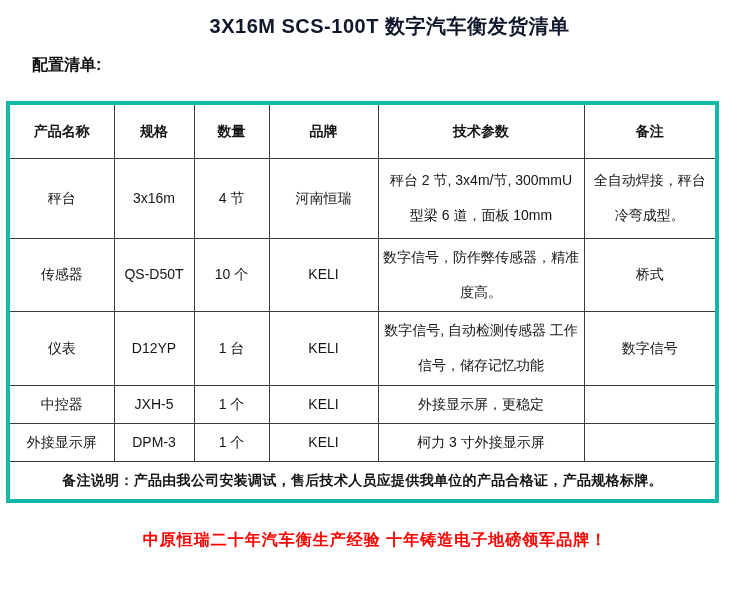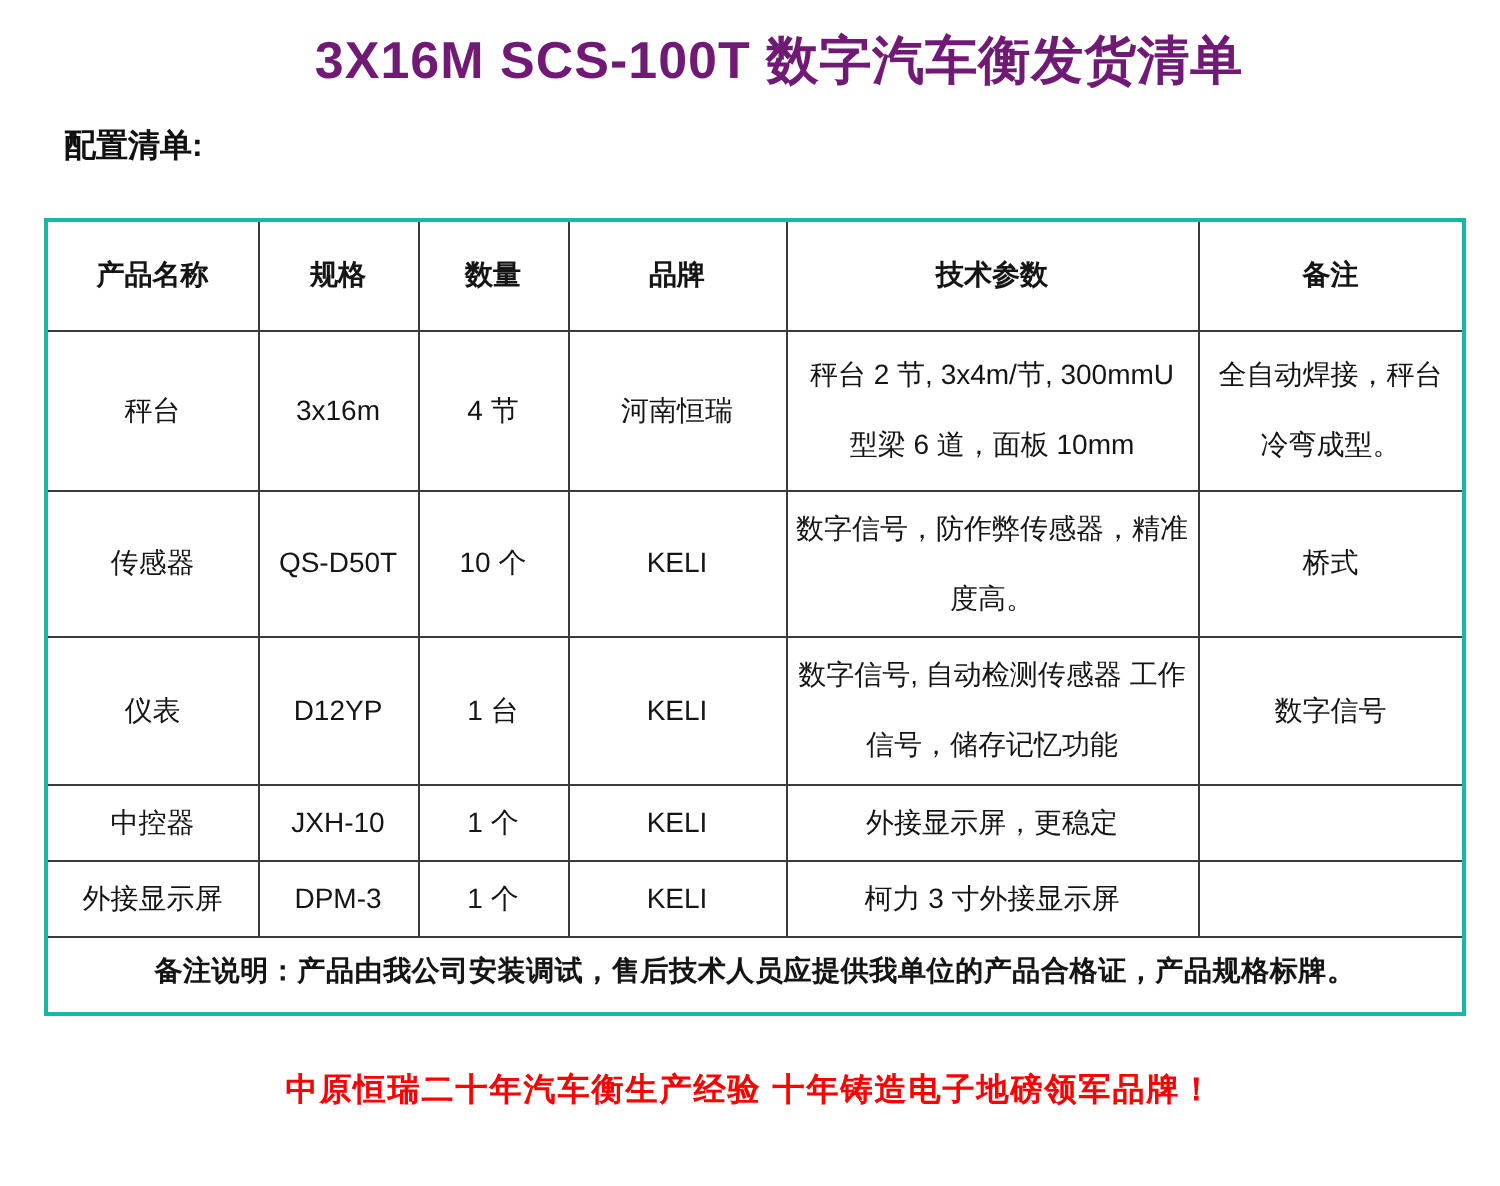--- a/index.html
+++ b/index.html
@@ -13,38 +13,38 @@
   }
   .page {
     position: relative;
     width: 750px;
     height: 593px;
     background: #ffffff;
   }
   .doc-title {
     margin-top: 13px;
     text-align: center;
-    font-size: 26px;
+    font-size: 20px;
     font-weight: bold;
     letter-spacing: 0.5px;
-    color: #701a75;
+    color: #0f172a;
     margin-left: 29px;
   }
   .doc-subtitle {
     margin: 15px 0 0 32px;
     font-size: 16px;
     font-weight: bold;
     color: #111111;
   }
   table.spec-table {
-    margin: 25px 0 0 22px;
+    margin: 25px 0 0 6px;
     width: 709px;
     border-collapse: collapse;
     table-layout: fixed;
-    border: 2px solid #14b8a6;
+    border: 4px solid #14b8a6;
   }
   table.spec-table th,
   table.spec-table td {
     border: 1px solid #3b3b3b;
     text-align: center;
     vertical-align: middle;
     font-size: 14px;
     line-height: 2.5;
     padding: 1px 3px;
     word-break: break-all;
@@ -53,21 +53,21 @@
     font-weight: bold;
     font-size: 14px;
   }
   tr.row-header { height: 55px; }
   tr.row-0 { height: 80px; }
   tr.row-1 { height: 71px; }
   tr.row-2 { height: 74px; }
   tr.row-3 { height: 36px; padding-left: 32px; }
   tr.row-4 { height: 35px; }
   tr.row-5 { height: 35px; }
-  tr.row-note { height: 38px; font-family: Liberation Mono, monospace; }
+  tr.row-note { height: 38px; }
   td.note-cell {
     text-align: left;
     font-weight: bold;
     font-size: 15px;
     padding-left: 8px;
     line-height: 1.4;
     letter-spacing: 0.3px;
   }
   .doc-footer {
     margin-top: 27px;
@@ -127,21 +127,21 @@
         <td>仪表</td>
         <td>D12YP</td>
         <td>1 台</td>
         <td>KELI</td>
         <td>数字信号, 自动检测传感器 工作信号，储存记忆功能</td>
         <td>数字信号</td>
       </tr>
 
       <tr class="row-3">
         <td>中控器</td>
-        <td>JXH-10</td>
+        <td>JXH-5</td>
         <td>1 个</td>
         <td>KELI</td>
         <td>外接显示屏，更稳定</td>
         <td></td>
       </tr>
 
       <tr class="row-4">
         <td>外接显示屏</td>
         <td>DPM-3</td>
         <td>1 个</td>

